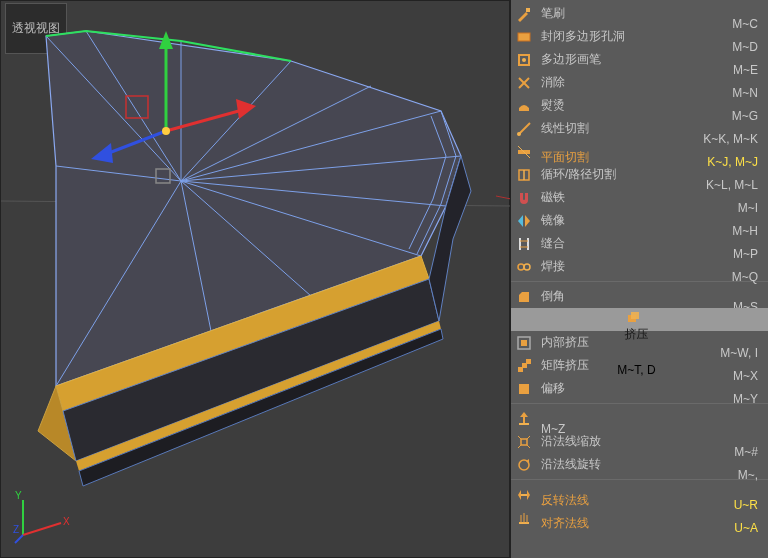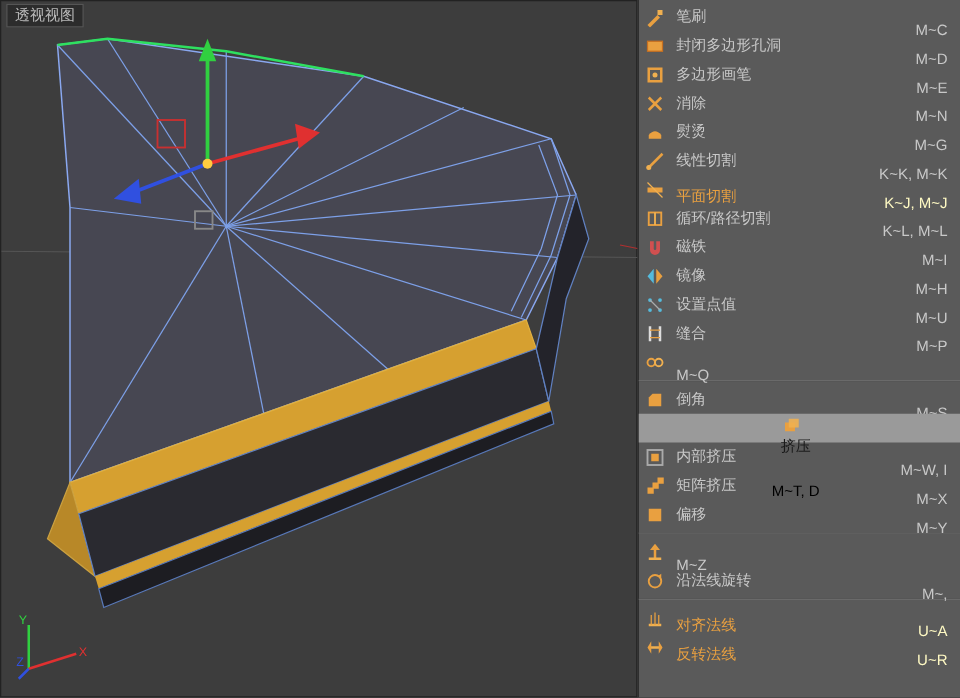--- a/index.html
+++ b/index.html
@@ -17,21 +17,21 @@
     position: absolute;
     left: 0; top: 0; width: 510px; height: 558px;
     background: #3d3d3d;
     border: 1px solid #222;
   }
   .viewport-label {
     position: absolute;
     left: 4px; top: 2px;
     background: rgba(40,40,40,0.8);
     color: #bbb;
-    padding: 0 6px;
+    padding: 16px 6px;
     border: 1px solid #555;
     font-size: 12px;
   }
   .watermark {
     position: absolute;
     right: 6px; top: 4px;
     color: #777;
     font-size: 12px;
   }
   .watermark .cn { color: #888; }
@@ -52,21 +52,21 @@
   .menu-item {
     display: flex;
     align-items: center;
     height: 23px;
     padding: 0 10px 0 4px;
     cursor: default;
     position: relative;
   }
   .menu-item.highlighted { background: #9a9a9a; color: #1a1a1a; flex-direction: column; }
   .menu-item.gold-text .label { color: #e9a040; margin-top: 12px; }
-  .menu-item.gold-text .shortcut { color: #fef9c3; }
+  .menu-item.gold-text .shortcut { color: #fde047; }
   .menu-item .icon {
     width: 18px; height: 18px;
     margin-right: 8px;
     display: flex; align-items: center; justify-content: center;
     flex-shrink: 0;
   }
   .menu-item .label { flex: 1; }
   .menu-item .shortcut { color: #c8c8c8; font-size: 12px; margin-top: 20px; }
   .menu-item.highlighted .shortcut { color: #000000; }
   .menu-separator {
@@ -243,49 +243,37 @@
             <polygon points="7,2 2,8 7,14" fill="#5bd"></polygon>
             <polygon points="9,2 14,8 9,14" fill="#e9a040"></polygon>
           </svg>
         </span>
         <span class="label">镜像</span>
         <span class="shortcut">M~H</span>
       </div>
       <div class="menu-item">
         <span class="icon">
           <svg width="16" height="16">
-            <circle cx="4" cy="4" r="1.5" fill="#5bd"></circle>
-            <circle cx="12" cy="4" r="1.5" fill="#5bd"></circle>
-            <circle cx="4" cy="12" r="1.5" fill="#5bd"></circle>
-            <circle cx="12" cy="12" r="1.5" fill="#5bd"></circle>
-            <line x1="4" y1="4" x2="12" y2="12" stroke="#aaa"></line>
-          </svg>
-        </span>
-        <span class="label">设置点值</span>
-        <span class="shortcut">M~U</span>
-      </div>
-      <div class="menu-item">
-        <span class="icon">
-          <svg width="16" height="16">
             <line x1="4" y1="2" x2="4" y2="14" stroke="#ddd" stroke-width="2"></line>
             <line x1="12" y1="2" x2="12" y2="14" stroke="#ddd" stroke-width="2"></line>
             <line x1="4" y1="5" x2="12" y2="5" stroke="#e9a040"></line>
             <line x1="4" y1="11" x2="12" y2="11" stroke="#e9a040"></line>
           </svg>
         </span>
         <span class="label">缝合</span>
         <span class="shortcut">M~P</span>
       </div>
       <div class="menu-item">
         <span class="icon">
           <svg width="16" height="16">
             <circle cx="5" cy="8" r="3" fill="none" stroke="#e9a040" stroke-width="1.5"></circle>
             <circle cx="11" cy="8" r="3" fill="none" stroke="#f0b050" stroke-width="1.5"></circle>
           </svg>
         </span>
+        <span class="label">焊接</span>
         <span class="shortcut">M~Q</span>
       </div>
       <div class="menu-separator"></div>
       <div class="menu-item">
         <span class="icon">
           <svg width="16" height="16">
             <polygon points="3,13 3,6 6,3 13,3 13,13" fill="#e9a040"></polygon>
           </svg>
         </span>
         <span class="label">倒角</span>
@@ -338,45 +326,58 @@
             <line x1="8" y1="14" x2="8" y2="3" stroke="#e9a040" stroke-width="2"></line>
             <polygon points="8,1 4,6 12,6" fill="#e9a040"></polygon>
             <rect x="3" y="12" width="10" height="2" fill="#f0b050"></rect>
           </svg>
         </span>
         <span class="shortcut">M~Z</span>
       </div>
       <div class="menu-item">
         <span class="icon">
           <svg width="16" height="16">
+            <rect x="5" y="5" width="6" height="6" fill="none" stroke="#e9a040" stroke-width="1.5"></rect>
+            <line x1="2" y1="2" x2="5" y2="5" stroke="#e9a040"></line>
+            <line x1="14" y1="2" x2="11" y2="5" stroke="#e9a040"></line>
+            <line x1="2" y1="14" x2="5" y2="11" stroke="#e9a040"></line>
+            <line x1="14" y1="14" x2="11" y2="11" stroke="#e9a040"></line>
+          </svg>
+        </span>
+        <span class="label">沿法线缩放</span>
+        <span class="shortcut">M~#</span>
+      </div>
+      <div class="menu-item">
+        <span class="icon">
+          <svg width="16" height="16">
             <circle cx="8" cy="8" r="5" fill="none" stroke="#e9a040" stroke-width="1.5"></circle>
             <polygon points="13,6 10,4 13,2" fill="#e9a040"></polygon>
           </svg>
         </span>
         <span class="label">沿法线旋转</span>
         <span class="shortcut">M~,</span>
       </div>
       <div class="menu-separator"></div>
+      <div class="menu-item gold-text">
+        <span class="icon">
+          <svg width="16" height="16">
+            <line x1="3" y1="8" x2="13" y2="8" stroke="#f0b050" stroke-width="2"></line>
+            <polygon points="5,3 2,8 5,13" fill="#e9a040"></polygon>
+            <polygon points="11,3 14,8 11,13" fill="#e9a040"></polygon>
+          </svg>
+        </span>
+        <span class="label">反转法线</span>
+        <span class="shortcut">U~R</span>
+      </div>
       <div class="menu-item gold-text">
         <span class="icon">
           <svg width="16" height="16">
             <line x1="3" y1="13" x2="13" y2="13" stroke="#f0b050" stroke-width="2"></line>
             <line x1="5" y1="13" x2="5" y2="5" stroke="#e9a040"></line>
             <line x1="8" y1="13" x2="8" y2="3" stroke="#e9a040"></line>
             <line x1="11" y1="13" x2="11" y2="5" stroke="#e9a040"></line>
           </svg>
         </span>
         <span class="label">对齐法线</span>
         <span class="shortcut">U~A</span>
       </div>
-      <div class="menu-item gold-text">
-        <span class="icon">
-          <svg width="16" height="16">
-            <line x1="3" y1="8" x2="13" y2="8" stroke="#f0b050" stroke-width="2"></line>
-            <polygon points="5,3 2,8 5,13" fill="#e9a040"></polygon>
-            <polygon points="11,3 14,8 11,13" fill="#e9a040"></polygon>
-          </svg>
-        </span>
-        <span class="label">反转法线</span>
-        <span class="shortcut">U~R</span>
-      </div>
     </div>
 </div>
 
 </body></html>

